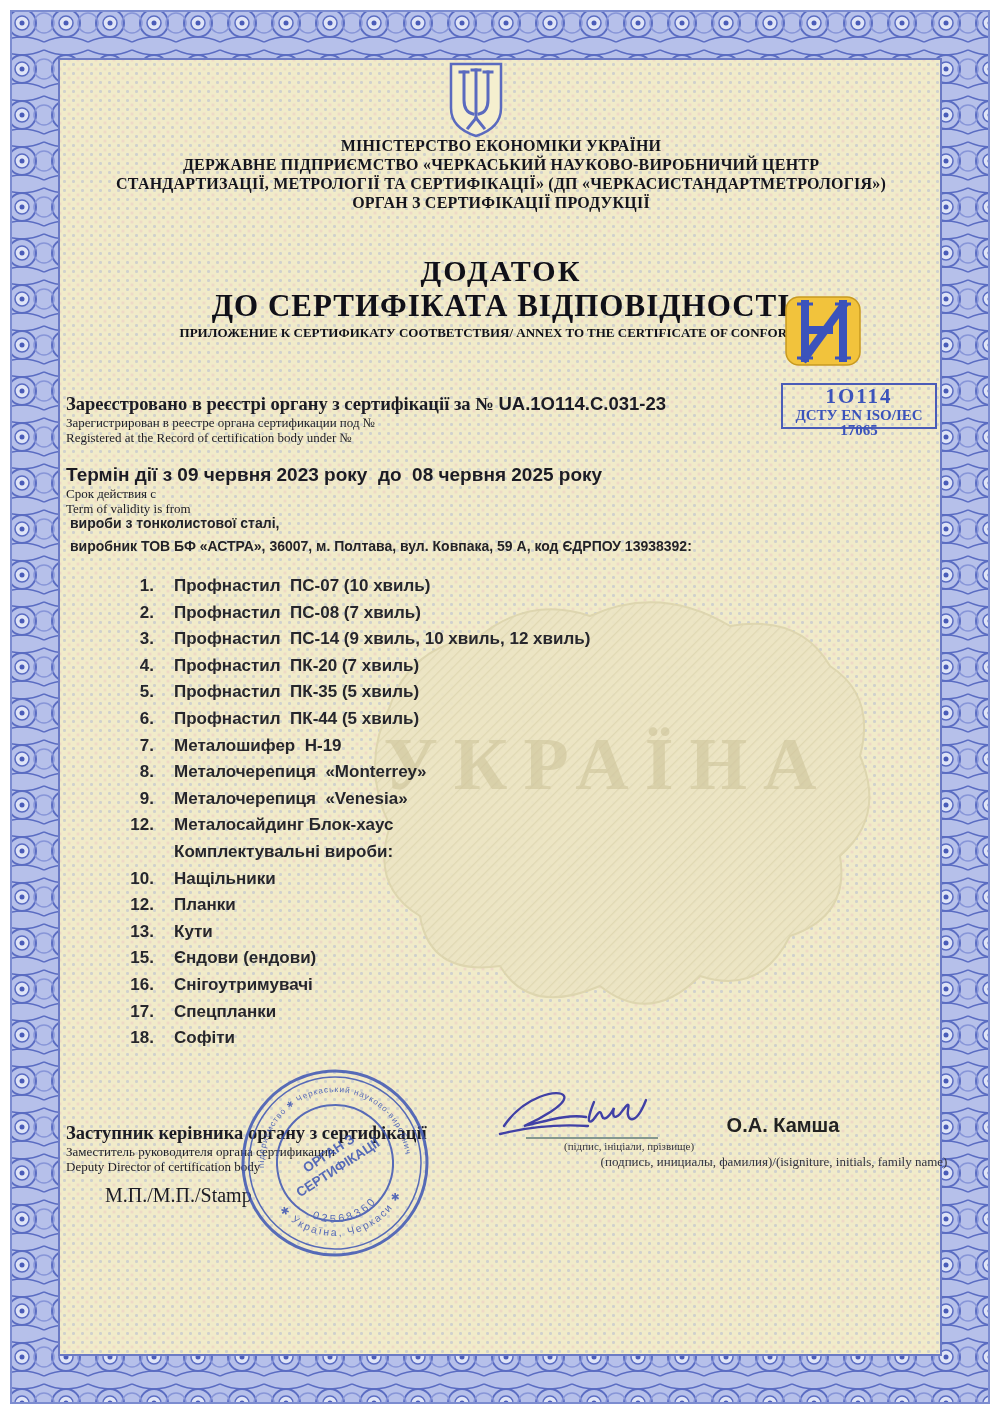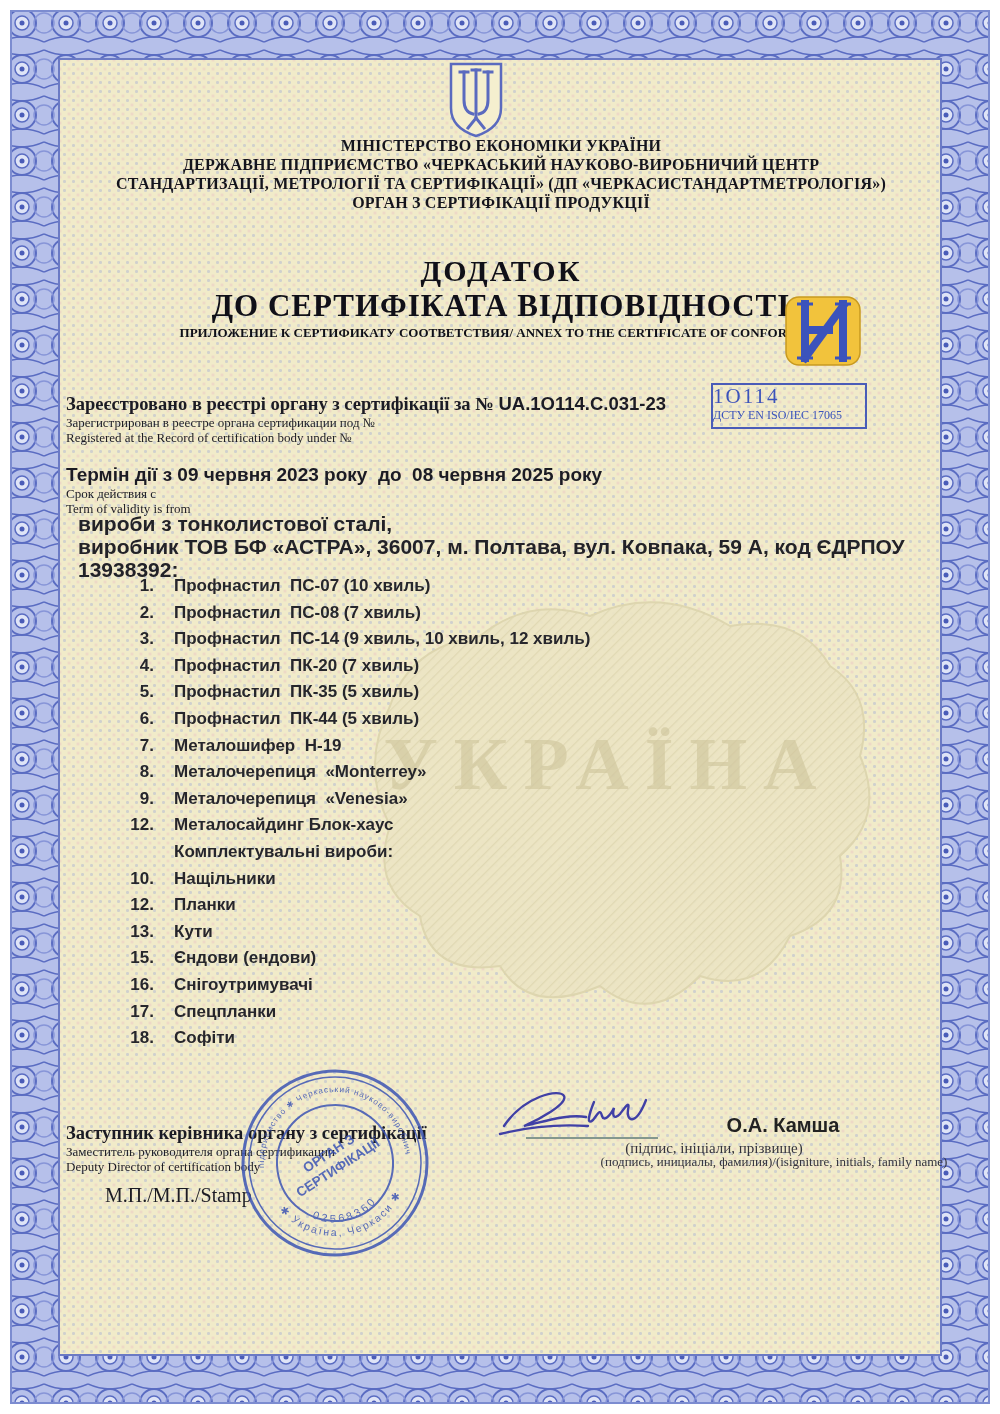--- a/index.html
+++ b/index.html
@@ -20,48 +20,48 @@
   
   .crest{left:387px;top:2px;}
   .hdr{top:76px;font-weight:bold;font-size:16px;line-height:19px;color:#14141d;letter-spacing:.2px;}
   
   .title-block{top:194px;color:#101018;}
   .t1{font-size:30px;font-weight:bold;letter-spacing:2px;line-height:34px;}
   .t2{font-size:31px;font-weight:bold;letter-spacing:1px;line-height:36px;}
   .t3{font-size:13px;font-weight:bold;line-height:18px;}
   
   .mark{left:725px;top:236px;}
-  .code-box{left:651px;top:323px;width:152px;height:42px;border:2px solid #4a5cb8;
-            color:#3b53bb;font-weight:normal;}
+  .code-box{left:721px;top:323px;width:152px;height:42px;border:2px solid #4a5cb8;
+            text-align:center;color:#3b53bb;font-weight:bold;}
   .code-box .c1{font-size:21px;line-height:23px;letter-spacing:2px;}
-  .code-box .c2{font-size:12px;line-height:15px;}
+  .code-box .c2{font-size:15px;line-height:15px;}
   
   .reg{left:6px;top:297px;}
   .reg .b{font-size:18.5px;font-weight:bold;}
   .reg .b .num{font-family:"Liberation Sans",sans-serif;}
   .small-ln{font-size:13px;line-height:15px;}
   .valid{left:6px;top:368px;}
   .valid .b{font-family:"Liberation Sans",sans-serif;font-size:19px;font-weight:bold;}
   
-  .intro{left:18px;top:452px;font-family:"Liberation Sans",sans-serif;font-weight:bold;
-         font-size:21px;line-height:23px;color:#222228;}
+  .intro{left:10px;top:452px;font-family:"Liberation Sans",sans-serif;font-weight:bold;
+         font-size:14px;line-height:23px;color:#222228;}
   .plist{left:0;top:516px;width:760px;font-family:"Liberation Sans",sans-serif;
          font-weight:bold;font-size:17px;color:#26262c;}
   .row{display:flex;height:26.6px;align-items:baseline;}
   .row .num{width:94px;text-align:right;flex:none;}
   .row .name{margin-left:20px;white-space:pre;}
   .total{left:62px;top:1028px;font-family:"Liberation Sans",sans-serif;
          font-weight:bold;font-size:17.5px;color:#222228;}
   
   .sigpos{left:6px;top:1062px;}
   .sigpos .b{font-size:18.5px;font-weight:bold;line-height:22px;}
   .mp{left:45px;top:1124px;font-size:20px;}
   .signame{left:638px;top:1054px;width:170px;text-align:center;
            font-family:"Liberation Sans",sans-serif;font-weight:bold;font-size:20px;color:#222;}
-  .cap1{left:504px;top:1080px;width:300px;text-align:center;font-size:15px;color:#33333d;}
+  .cap1{left:504px;top:1080px;width:300px;font-size:11px;color:#33333d;}
   .cap2{left:534px;top:1094px;width:360px;text-align:center;font-size:13px;color:#33333d;}
   .sig-svg{left:438px;top:1026px;}
   .stamp-svg{left:180px;top:1008px;opacity:.84;pointer-events:none;}
   .wm{left:268px;top:494px;opacity:.95;pointer-events:none;}
 </style>
 </head>
 <body>
 
 <div class="page">
 

